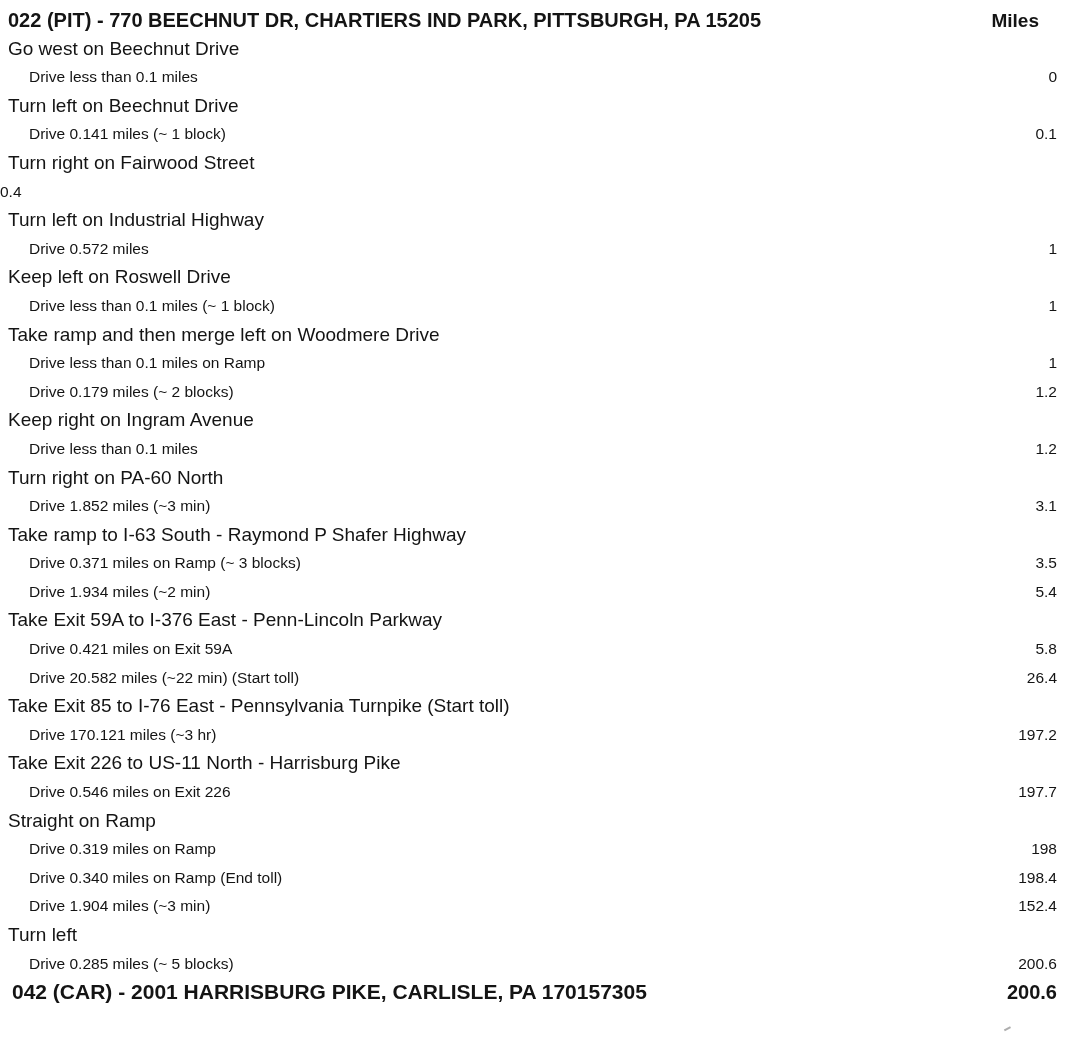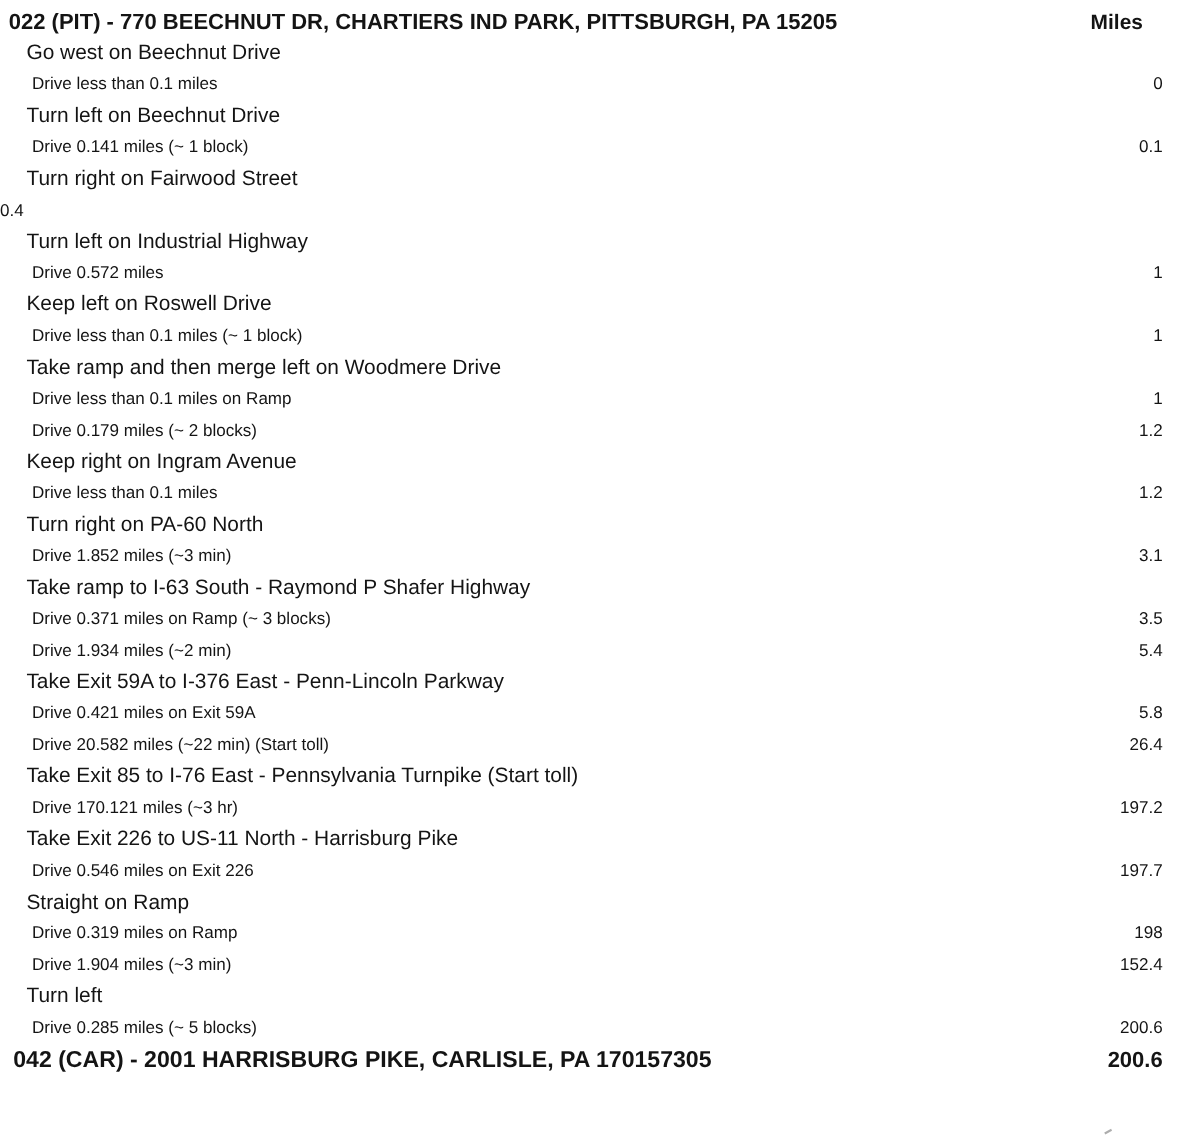--- a/index.html
+++ b/index.html
@@ -36,21 +36,21 @@
   .header-row .miles-head {
     padding-right: 33px;
     font-size: 19px;
     padding-left: 45px;
   }
   .maneuver-row {
     font-size: 19px;
     font-weight: 400;
   }
   .maneuver-row .maneuver {
-    padding-left: 24px;
+    padding-left: 8px;
   }
   .detail-row {
     font-size: 15.5px;
   }
   .detail-row .detail-text {
     padding-left: 29px;
   }
   .detail-row .miles {
     padding-right: 15px;
     text-align: right;
@@ -238,20 +238,24 @@
   <div class="step">
     <div class="row maneuver-row">
       <span class="maneuver">Straight on Ramp</span>
     </div>
 
   <div class="row detail-row">
     <span class="detail-text">Drive 0.319 miles on Ramp</span>
     <span class="miles">198</span>
   </div>
 
+  <div class="row detail-row">
+    <span class="detail-text">Drive 0.340 miles on Ramp (End toll)</span>
+    <span class="miles">198.4</span>
+  </div>
 
   <div class="row detail-row">
     <span class="detail-text">Drive 1.904 miles (~3 min)</span>
     <span class="miles">152.4</span>
   </div>
 </div>
 
   <div class="step">
     <div class="row maneuver-row">
       <span class="maneuver">Turn left</span>

